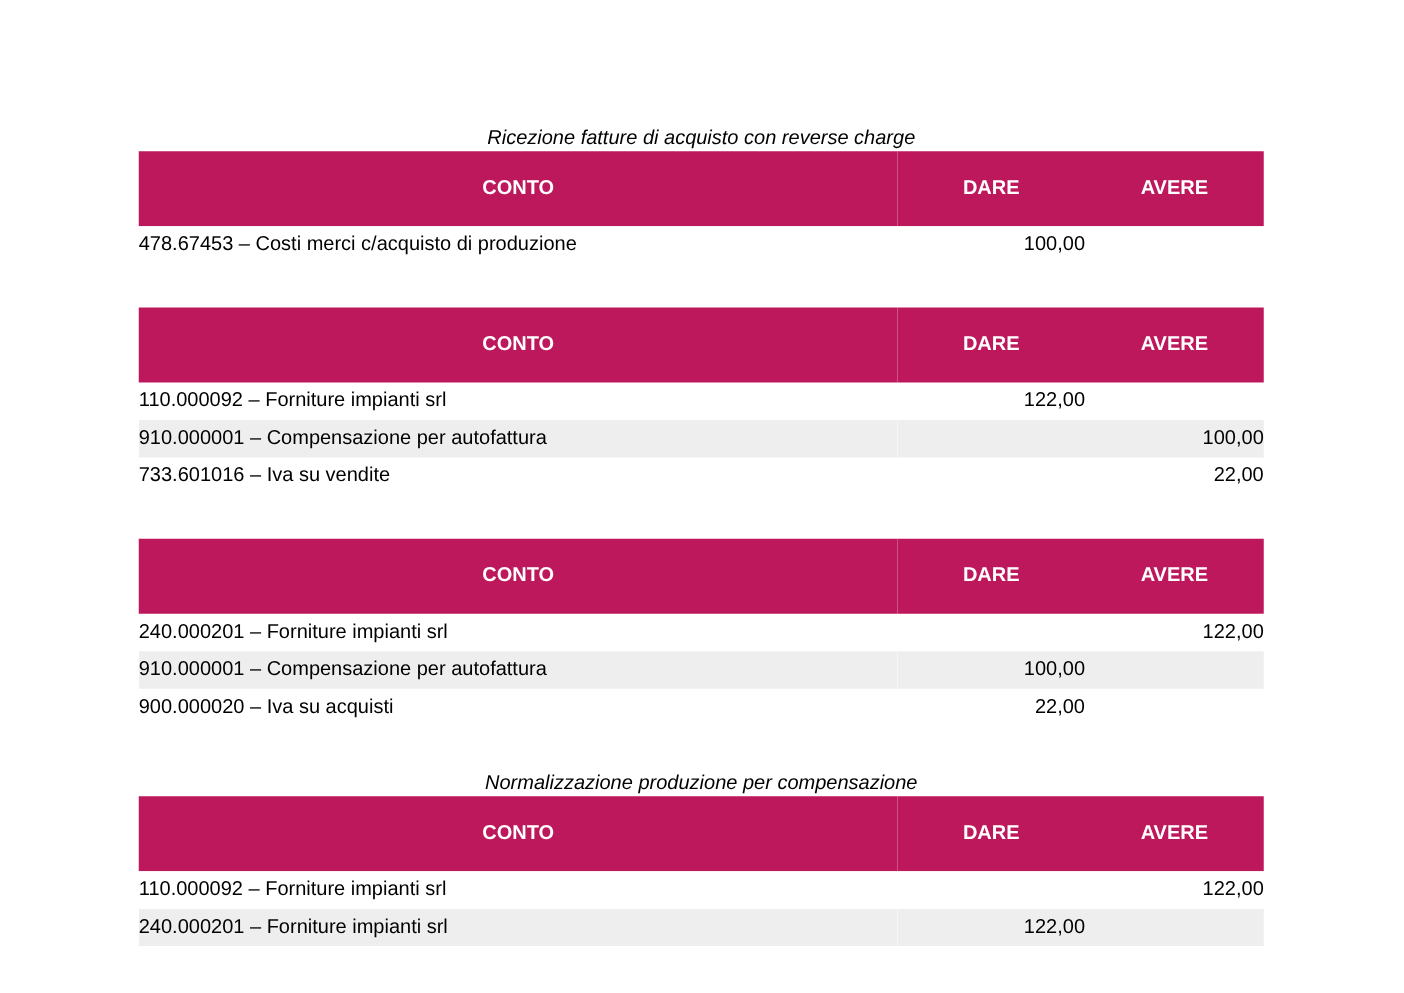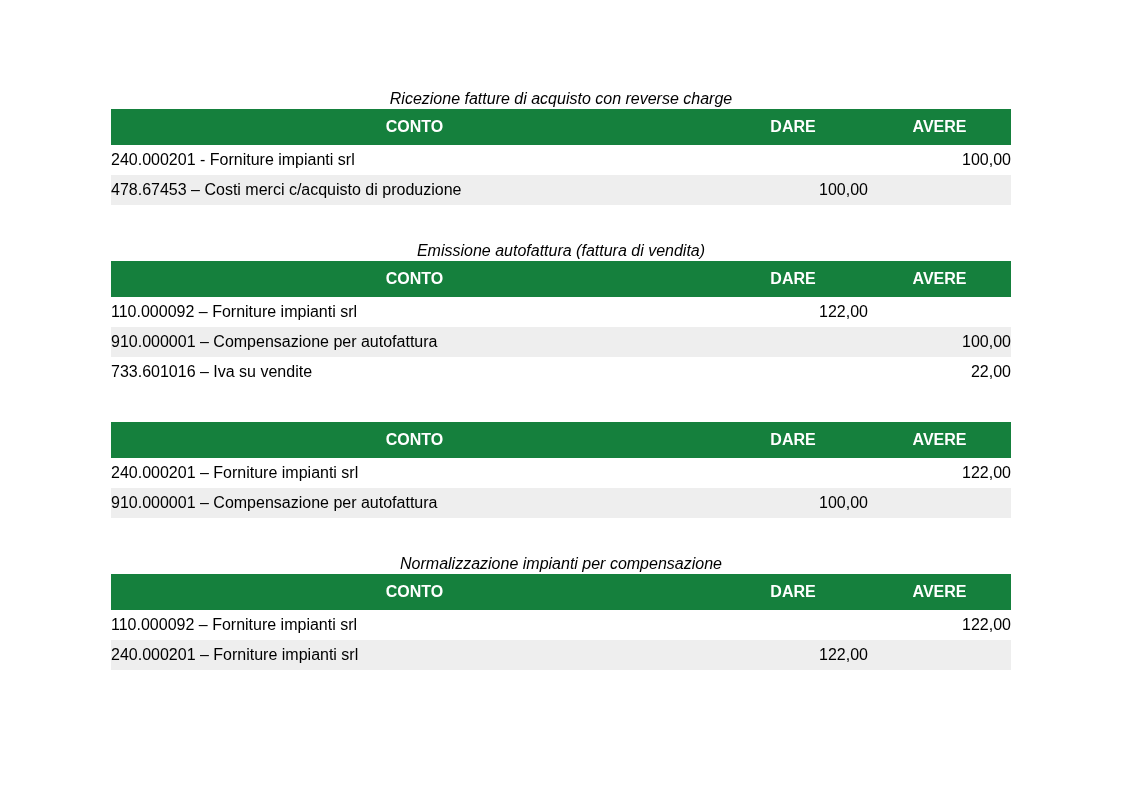--- a/index.html
+++ b/index.html
@@ -6,48 +6,48 @@
   body {
     width: 1123px; height: 794px;
     background: #ffffff;
     font-family: "Liberation Sans", sans-serif;
     color: #000000;
     overflow: hidden;
     position: relative;
   }
   .sheet {
     position: absolute;
-    left: 111px; top: 88px;
+    left: 111px; top: 100px;
     width: 900px;
   }
   .block { margin: 0 0 35px 0; }
   .title {
     font-style: italic;
     font-size: 16px;
     line-height: 21px;
     text-align: center;
     color: #000000;
     white-space: nowrap;
   }
   table.journal {
     border-collapse: collapse;
     table-layout: fixed;
     width: 900px;
   }
   col.c-conto { width: 607px; }
   col.c-dare  { width: 150px; }
   col.c-avere { width: 143px; }
   table.journal th {
-    background: #15803d;
+    background: #be185d;
     color: #ffffff;
     font-weight: bold;
     font-size: 16px;
     height: 28px;
     text-align: center;
-    padding: 4px;
+    padding: 16px;
     vertical-align: middle;
   }
   table.journal td {
     font-size: 16px;
     height: 30px;
     padding: 0;
     vertical-align: middle;
     background: #ffffff;
     white-space: nowrap;
     overflow: hidden;
@@ -71,35 +71,29 @@
         </colgroup>
       <thead>
         <tr>
           <th>CONTO</th>
           <th>DARE</th>
           <th>AVERE</th>
         </tr>
       </thead>
       <tbody>
         <tr>
-          <td class="conto">240.000201 - Forniture impianti srl</td>
-          <td class="num"></td>
-          <td class="num">100,00</td>
-        </tr>
-        <tr>
           <td class="conto">478.67453 – Costi merci c/acquisto di produzione</td>
           <td class="num">100,00</td>
           <td class="num"></td>
         </tr>
       </tbody>
     </table>
   </section>
 
   <section class="block">
-    <div class="title">Emissione autofattura (fattura di vendita)</div>
     <table class="journal">
       <colgroup>
           <col class="c-conto">
           <col class="c-dare">
           <col class="c-avere">
         </colgroup>
       <thead>
         <tr>
           <th>CONTO</th>
           <th>DARE</th>
@@ -144,26 +138,31 @@
         <tr>
           <td class="conto">240.000201 – Forniture impianti srl</td>
           <td class="num"></td>
           <td class="num">122,00</td>
         </tr>
         <tr>
           <td class="conto">910.000001 – Compensazione per autofattura</td>
           <td class="num">100,00</td>
           <td class="num"></td>
         </tr>
+        <tr>
+          <td class="conto">900.000020 – Iva su acquisti</td>
+          <td class="num">22,00</td>
+          <td class="num"></td>
+        </tr>
       </tbody>
     </table>
   </section>
 
   <section class="block">
-    <div class="title">Normalizzazione impianti per compensazione</div>
+    <div class="title">Normalizzazione produzione per compensazione</div>
     <table class="journal">
       <colgroup>
           <col class="c-conto">
           <col class="c-dare">
           <col class="c-avere">
         </colgroup>
       <thead>
         <tr>
           <th>CONTO</th>
           <th>DARE</th>

